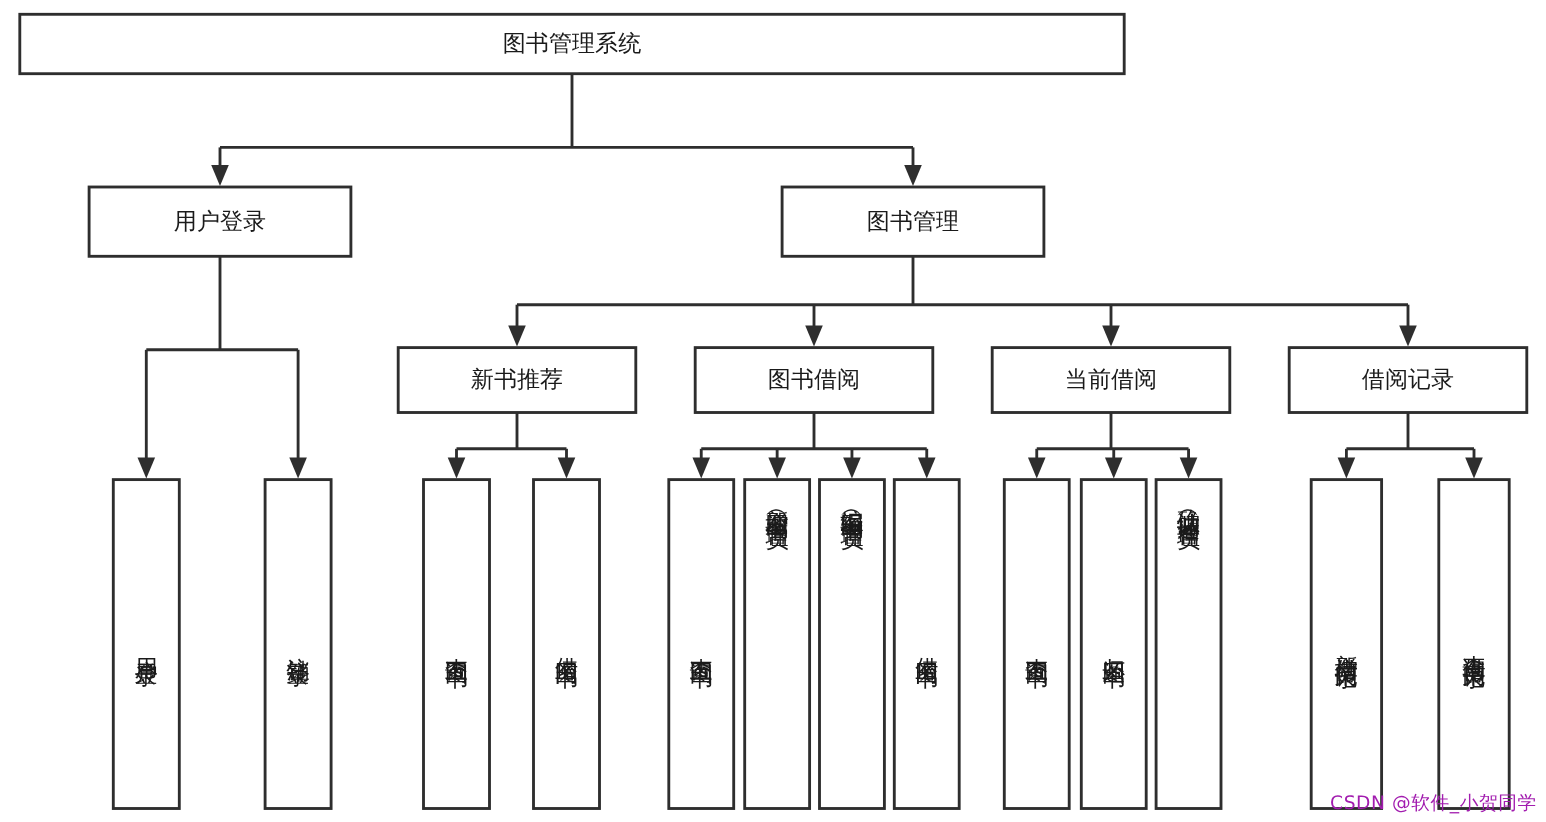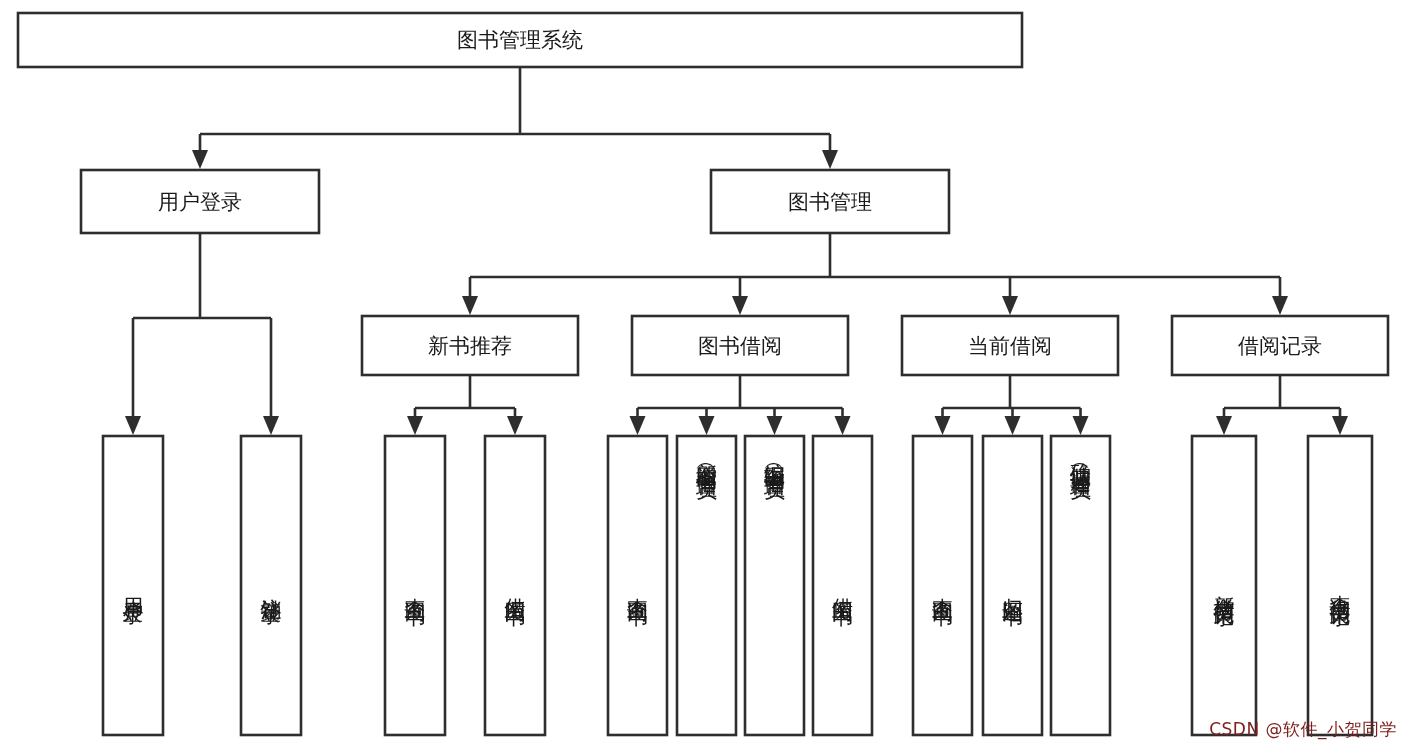--- a/index.html
+++ b/index.html
@@ -64,21 +64,21 @@
     color: #1a1a1a;
     letter-spacing: 2.5px;
     white-space: nowrap;
   }
   #watermark {
     position: absolute;
     right: 8px;
     bottom: 6px;
     font-family: "DejaVu Sans", "Liberation Sans", sans-serif;
     font-size: 17px;
-    color: #7f1d1d;
+    color: #a21caf;
     white-space: nowrap;
     letter-spacing: 0.5px;
   }
 </style>
 </head>
 <body>
 
 <div id="diagram-root">
 
   <svg id="tree-svg" viewBox="0 0 1405 747">

